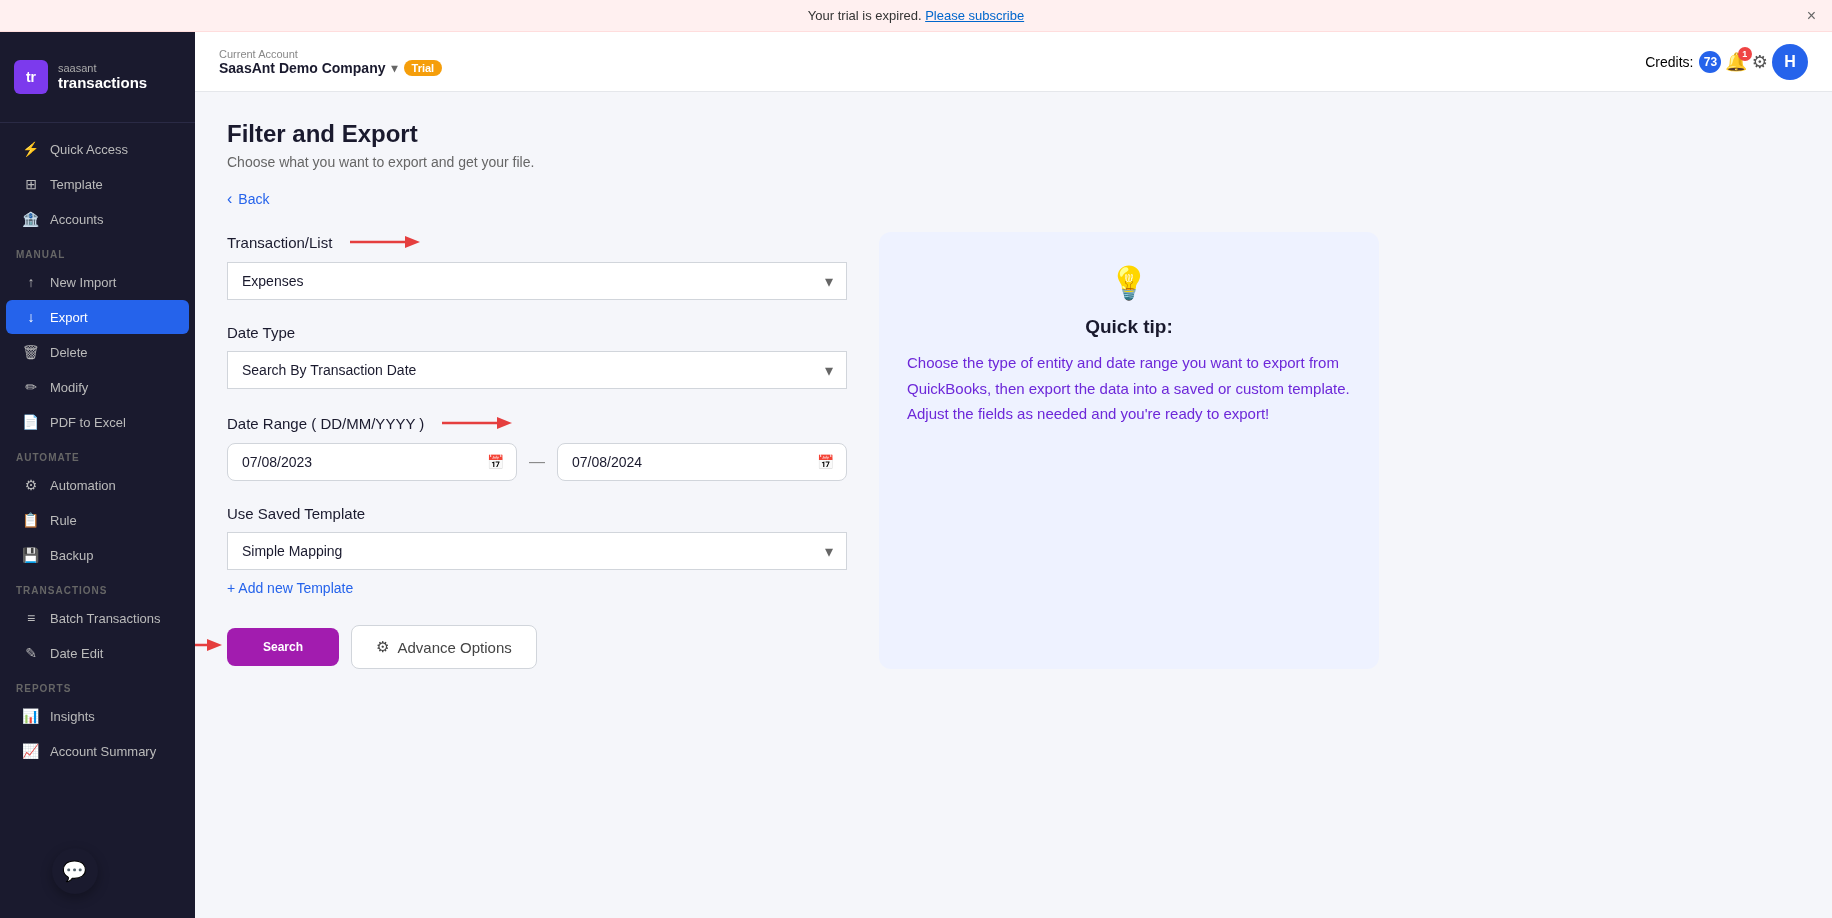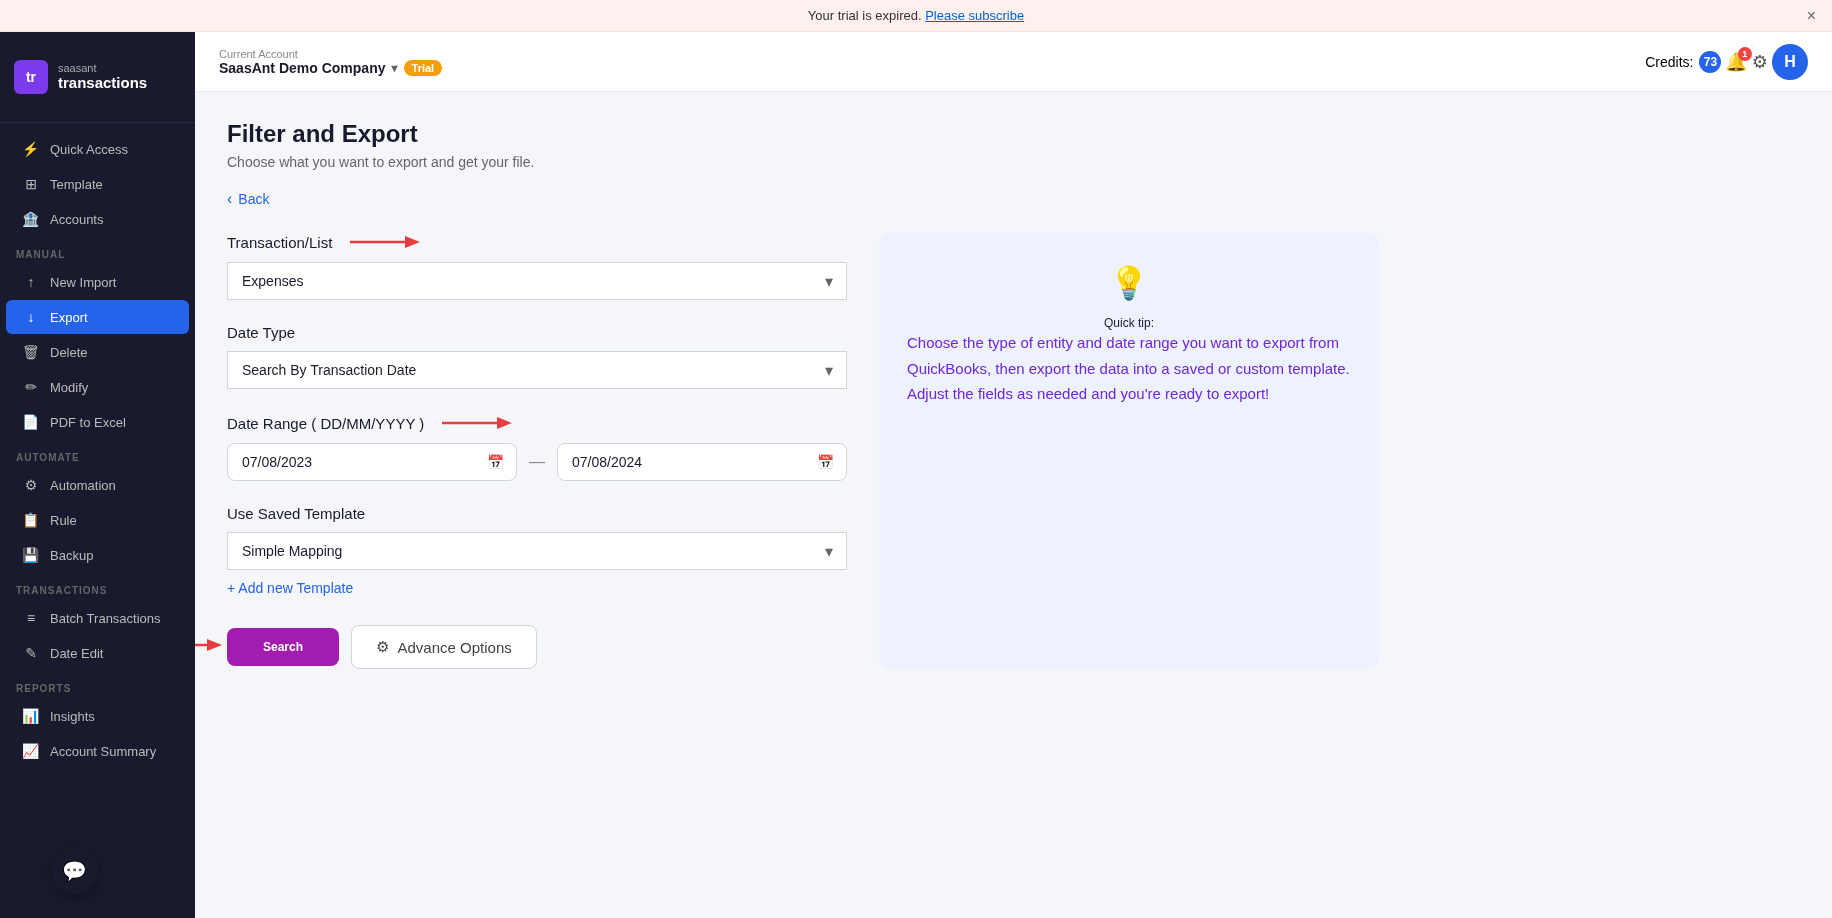--- a/index.html
+++ b/index.html
@@ -143,21 +143,21 @@
       cursor: pointer; display: flex; align-items: center; gap: 8px;
     }
 
     
     .tip-card {
       background: #eef2ff; border-radius: 12px;
       padding: 32px 28px; text-align: center;
       width: 500px; flex-shrink: 0;
     }
     .tip-icon { font-size: 32px; color: #6366f1; margin-bottom: 14px; }
-    .tip-title { font-size: 12px; font-weight: 400; color: #1a1a2e; margin-bottom: 0; }
+    .tip-title { font-size: 19px; font-weight: 700; color: #1a1a2e; margin-bottom: 12px; }
     .tip-text { font-size: 15px; color: #6d28d9; line-height: 1.7; text-align: left; }
 
     
     .chat-bubble {
       position: fixed; bottom: 24px; left: 52px;
       width: 46px; height: 46px; background: #1a1a2e; border-radius: 50%;
       display: flex; align-items: center; justify-content: center;
       color: white; font-size: 20px; cursor: pointer;
       box-shadow: 0 4px 12px rgba(0,0,0,0.3);
     }

